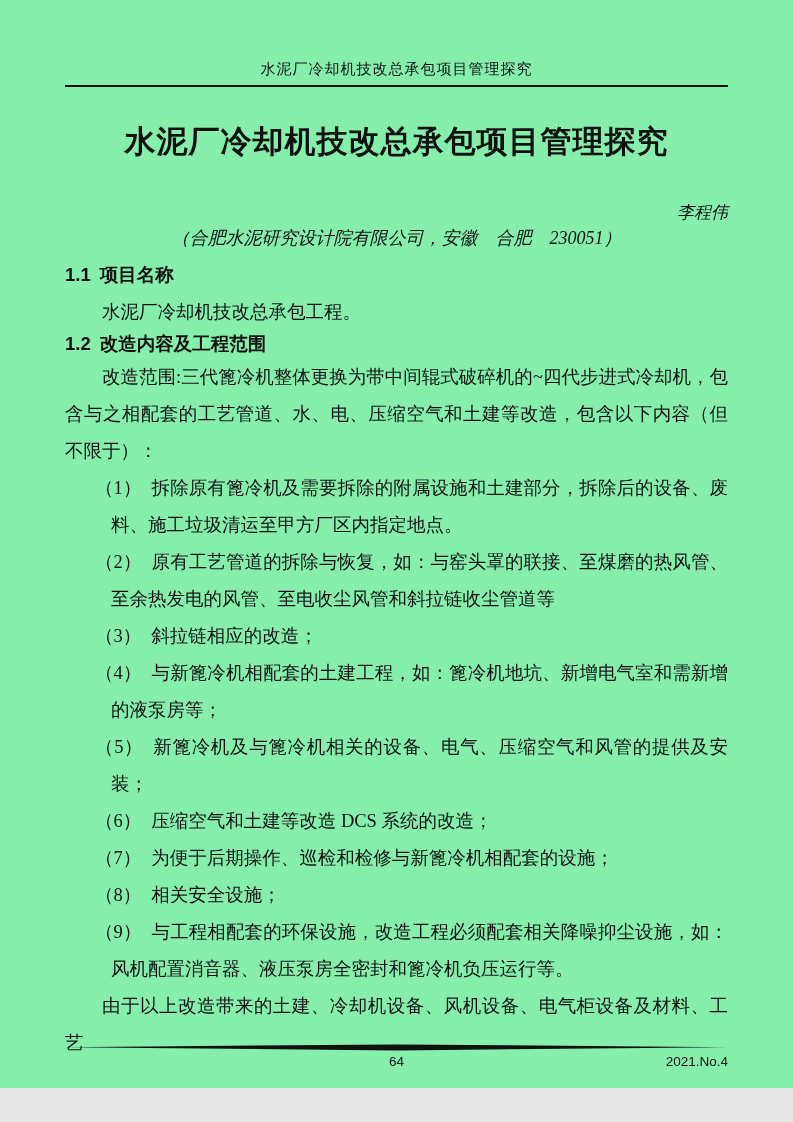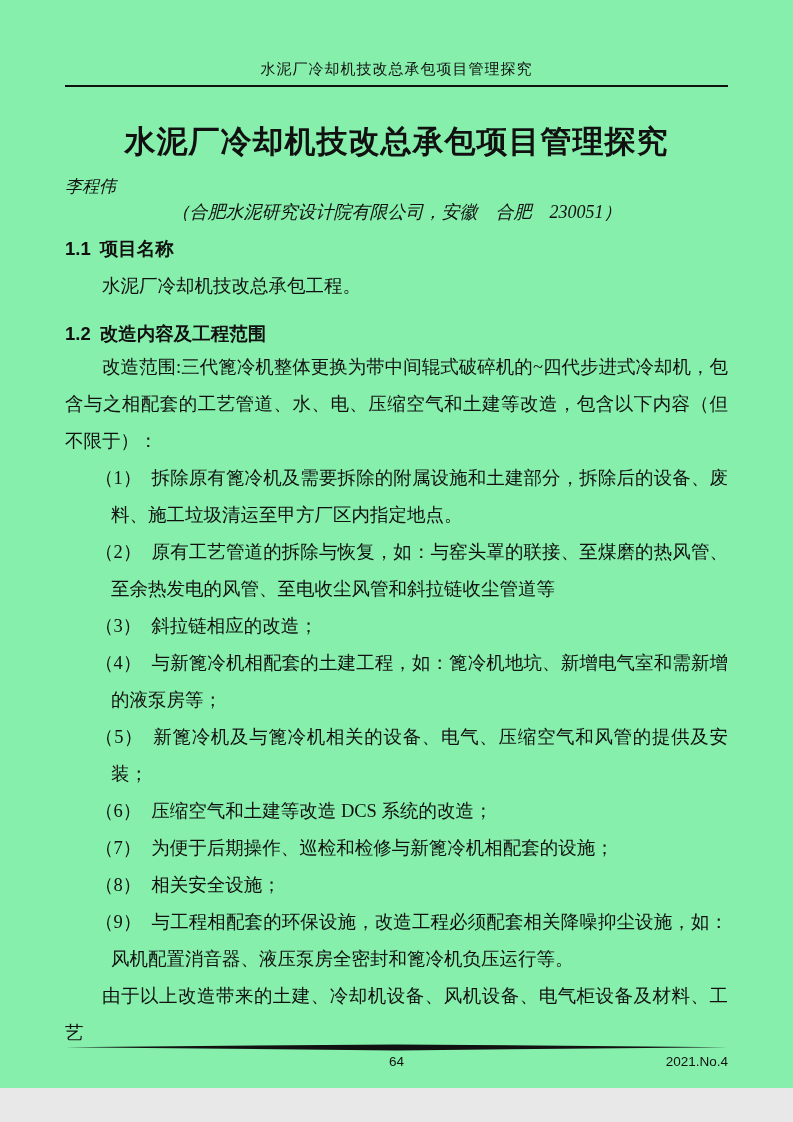--- a/index.html
+++ b/index.html
@@ -27,43 +27,43 @@
   }
   .article-title{
     margin:0;
     text-align:center;
     font-family:"Liberation Sans","DejaVu Sans",sans-serif;
     font-weight:700;
     font-size:31px;line-height:48px;
     letter-spacing:1px;
   }
   .author{
-    margin-top:10px;
-    text-align:left;
+    margin-top:36px;
+    text-align:right;
     font-size:17px;line-height:22px;
     font-style:italic;
   }
   .affiliation{
     margin-top:2px;
     text-align:center;
     font-size:18px;line-height:24px;
     font-style:italic;
   }
   .sec{
     margin:0;
     font-family:"Liberation Sans","DejaVu Sans",sans-serif;
     font-weight:700;
     line-height:26px;
   }
   .sec .num{display:inline-block;}
   .h-l1{font-size:19px;margin-top:22px;}
   .h-l1 .num{margin-right:17px;}
   .h-l2{font-size:18.5px;margin-top:12px;}
   .h-l2 .num{margin-right:9px;text-align:right;}
-  .h-l2.second{margin-top:16px;}
+  .h-l2.second{margin-top:0;}
   .body-text{
     font-size:18.5px;
     line-height:37px;
     text-align:justify;
     text-justify:inter-ideograph;
     margin:0;
   }
   .p-name{margin-top:6px;text-indent:2em;}
   .p-scope{margin-top:2px;text-indent:2em;}
   .p-closing{margin-top:0;text-indent:2em;}

